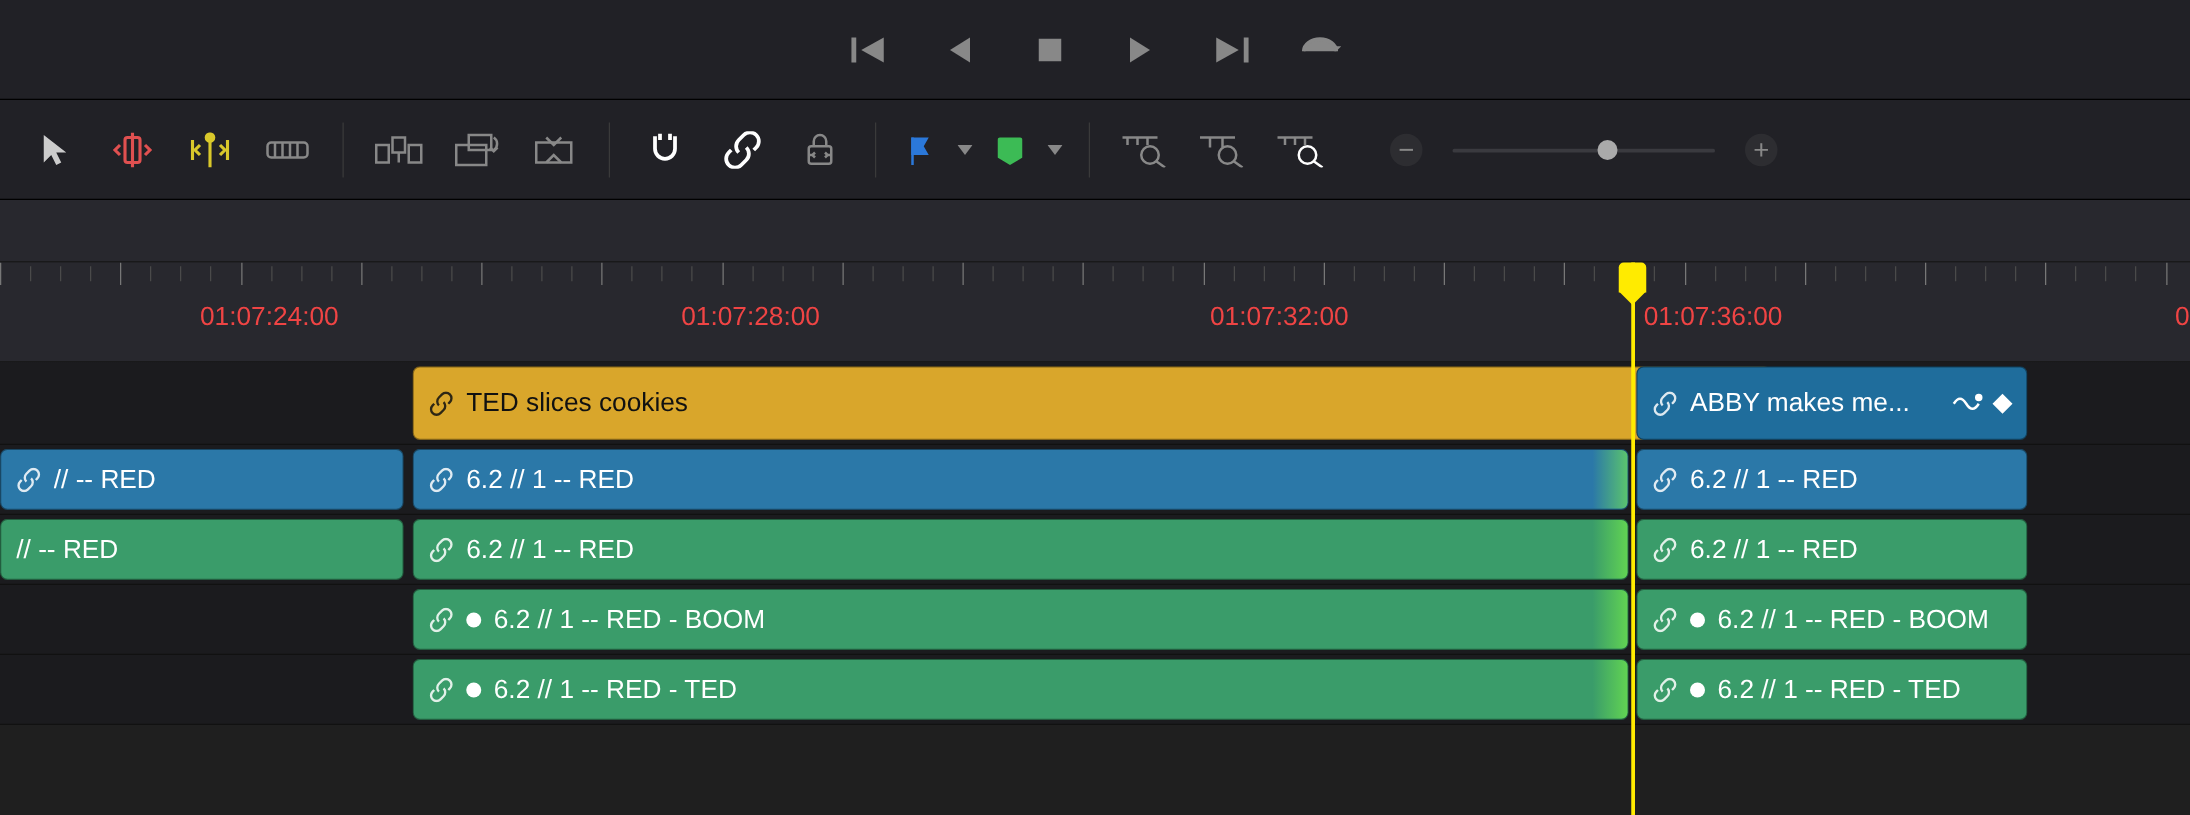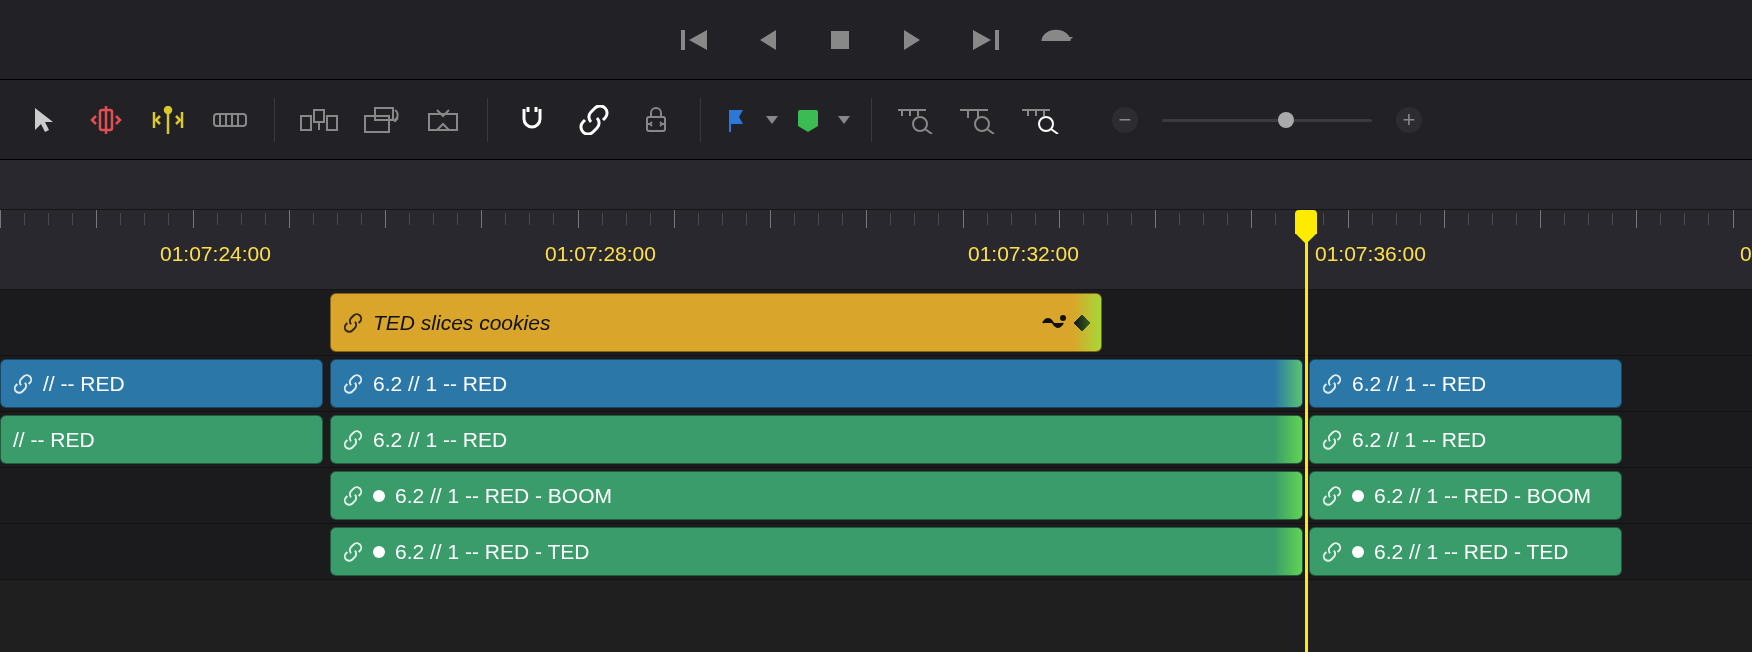--- a/index.html
+++ b/index.html
@@ -59,21 +59,21 @@
   position:absolute;
   top:0;
   width:1px;
   background:#555;
 }
 .ruler .tick.minor { height:12px; top:3px; background:#4a4a4a;}
 .ruler .tick.major { height:18px; top:0px; background:#777;}
 .ruler .label {
   position:absolute;
   top: 32px;
-  color:#fde047;
+  color:#ef4444;
   font-size:21px;
   white-space:nowrap;
 }
 .playhead {
   position:absolute;
   top: 210px;
   bottom:0;
   width:3px;
   background:#FFEB00;
   z-index:50;
@@ -391,37 +391,53 @@
     <div class="tick major" style="left: 1732.5px;"></div>
     <div class="label" style="left: 160px;">01:07:24:00</div>
     <div class="label" style="left: 545px;">01:07:28:00</div>
     <div class="label" style="left: 968px;">01:07:32:00</div>
     <div class="label" style="left: 1315px;">01:07:36:00</div>
     <div class="label" style="left: 1740px;">01:</div>
   </div>
 
 <div class="tracks" id="tracks">
     <div class="track-row first">
-      <div class="clip yellow" style="left: 330px; width: 772px; font-style: italic;">
+      <div class="clip yellow" style="left: 330px; width: 1087px;">
         <svg class="link-ico" width="20" height="20" viewBox="0 0 32 30" fill="none" stroke="#111" stroke-width="3">
           <path d="M13 17 a7 7 0 0 1 0-10 l4-4 a7 7 0 0 1 10 10 l-2 2"></path>
           <path d="M19 13 a7 7 0 0 1 0 10 l-4 4 a7 7 0 0 1 -10-10 l2-2"></path>
         </svg>
         <span class="clip-label">TED slices cookies</span>
         <span class="tail-icons">
           <svg width="26" height="18" viewBox="0 0 26 18" fill="none" stroke="#111" stroke-width="2">
             <path d="M2 9 q5 -8 10 0 t10 0"></path>
             <circle cx="22" cy="4" r="2" fill="#111"></circle>
           </svg>
           <svg width="18" height="18" viewBox="0 0 18 18">
             <polygon points="9,1 17,9 9,17 1,9" fill="#111"></polygon>
           </svg>
         </span>
         <span class="glow"></span>
       </div>
+      <div class="clip blue-dark" style="left: 1309px; width: 313px;">
+        <svg class="link-ico" width="20" height="20" viewBox="0 0 32 30" fill="none" stroke="#fff" stroke-width="3">
+          <path d="M13 17 a7 7 0 0 1 0-10 l4-4 a7 7 0 0 1 10 10 l-2 2"></path>
+          <path d="M19 13 a7 7 0 0 1 0 10 l-4 4 a7 7 0 0 1 -10-10 l2-2"></path>
+        </svg>
+        <span class="clip-label">ABBY makes me...</span>
+        <span class="tail-icons">
+          <svg width="26" height="18" viewBox="0 0 26 18" fill="none" stroke="#fff" stroke-width="2">
+            <path d="M2 9 q5 -8 10 0 t10 0"></path>
+            <circle cx="22" cy="4" r="2" fill="#fff"></circle>
+          </svg>
+          <svg width="18" height="18" viewBox="0 0 18 18">
+            <polygon points="9,1 17,9 9,17 1,9" fill="#fff"></polygon>
+          </svg>
+        </span>
+      </div>
     </div>
     <div class="track-row">
       <div class="clip blue" style="left: 0px; width: 323px;">
         <svg class="link-ico" width="20" height="20" viewBox="0 0 32 30" fill="none" stroke="#fff" stroke-width="3">
           <path d="M13 17 a7 7 0 0 1 0-10 l4-4 a7 7 0 0 1 10 10 l-2 2"></path>
           <path d="M19 13 a7 7 0 0 1 0 10 l-4 4 a7 7 0 0 1 -10-10 l2-2"></path>
         </svg>
         <span class="clip-label">// -- RED</span>
       </div>
       <div class="clip blue" style="left: 330px; width: 973px;">

